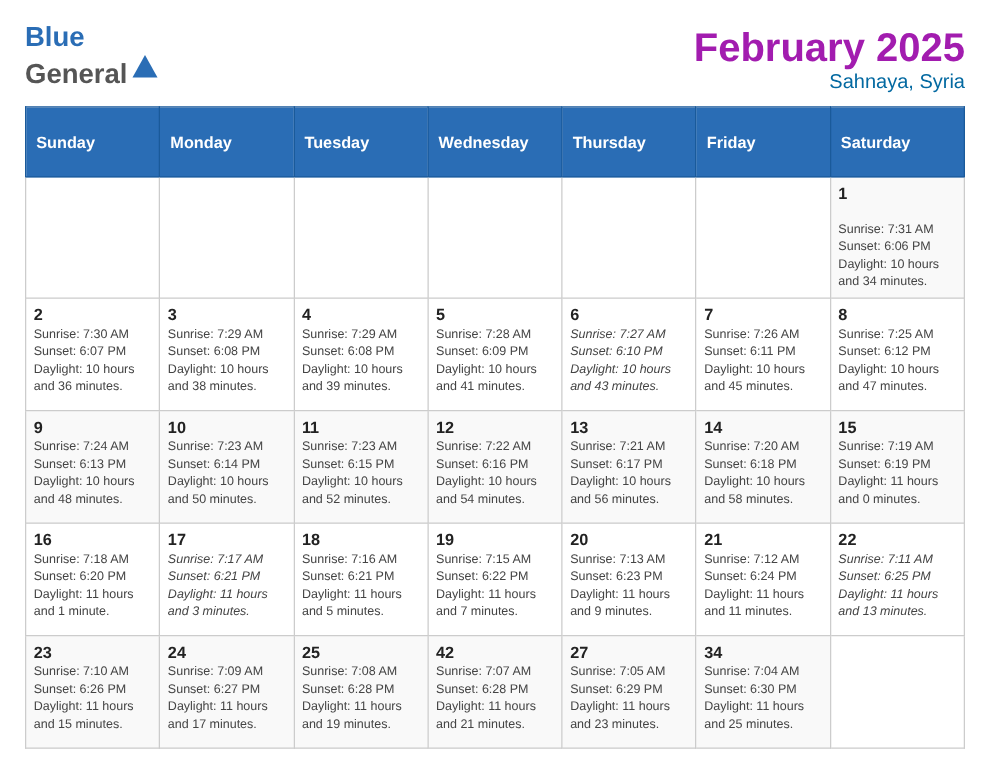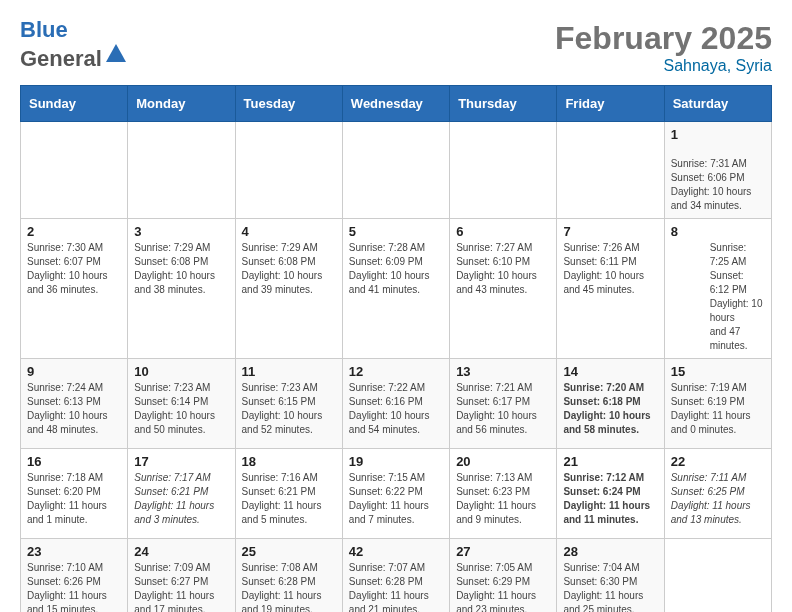--- a/index.html
+++ b/index.html
@@ -30,37 +30,37 @@
       width: 24px;
       height: 24px;
       margin-left: 2px;
     }
     .title-block {
       text-align: right;
     }
     .calendar-title {
       font-size: 32px;
       font-weight: bold;
-      color: #737373;
+      color: #a21caf;
     }
     .calendar-subtitle {
       font-size: 16px;
       color: #0369a1;
     }
     table {
       width: 100%;
       border-collapse: collapse;
       table-layout: fixed;
     }
     thead th {
       background-color: #2a6db5;
       color: #fff;
       font-size: 13px;
       font-weight: bold;
-      padding: 10px 8px;
+      padding: 20px 8px;
       text-align: left;
       border: 1px solid #1a5a9a;
     }
     tbody td {
       border: 1px solid #ccc;
       vertical-align: top;
       padding: 5px 6px;
       height: 90px;
       font-size: 10.5px;
       color: #333;
@@ -158,35 +158,35 @@
         </td>
         <td>
           <div class="day-number">5</div>
           <div class="day-info" style="white-space: pre-line;">Sunrise: 7:28 AM
 Sunset: 6:09 PM
 Daylight: 10 hours
 and 41 minutes.</div>
         </td>
         <td>
           <div class="day-number">6</div>
-          <div class="day-info" style="white-space: pre-line;">Sunrise: 7:27 AM
+          <div class="day-info" style="white-space: pre-line; font-style: italic;">Sunrise: 7:27 AM
 Sunset: 6:10 PM
 Daylight: 10 hours
 and 43 minutes.</div>
         </td>
         <td>
           <div class="day-number">7</div>
           <div class="day-info" style="white-space: pre-line;">Sunrise: 7:26 AM
 Sunset: 6:11 PM
 Daylight: 10 hours
 and 45 minutes.</div>
         </td>
         <td>
           <div class="day-number">8</div>
-          <div class="day-info" style="white-space: pre-line; margin-left: 39px;">Sunrise: 7:25 AM
+          <div class="day-info" style="white-space: pre-line;">Sunrise: 7:25 AM
 Sunset: 6:12 PM
 Daylight: 10 hours
 and 47 minutes.</div>
         </td>
       </tr>
       <tr>
         <td>
           <div class="day-number">9</div>
           <div class="day-info" style="white-space: pre-line;">Sunrise: 7:24 AM
 Sunset: 6:13 PM
@@ -216,21 +216,21 @@
         </td>
         <td>
           <div class="day-number">13</div>
           <div class="day-info" style="white-space: pre-line;">Sunrise: 7:21 AM
 Sunset: 6:17 PM
 Daylight: 10 hours
 and 56 minutes.</div>
         </td>
         <td>
           <div class="day-number">14</div>
-          <div class="day-info" style="white-space: pre-line; font-weight: bold;">Sunrise: 7:20 AM
+          <div class="day-info" style="white-space: pre-line;">Sunrise: 7:20 AM
 Sunset: 6:18 PM
 Daylight: 10 hours
 and 58 minutes.</div>
         </td>
         <td>
           <div class="day-number">15</div>
           <div class="day-info" style="white-space: pre-line;">Sunrise: 7:19 AM
 Sunset: 6:19 PM
 Daylight: 11 hours
 and 0 minutes.</div>
@@ -267,21 +267,21 @@
         </td>
         <td>
           <div class="day-number">20</div>
           <div class="day-info" style="white-space: pre-line;">Sunrise: 7:13 AM
 Sunset: 6:23 PM
 Daylight: 11 hours
 and 9 minutes.</div>
         </td>
         <td>
           <div class="day-number">21</div>
-          <div class="day-info" style="white-space: pre-line; font-weight: bold;">Sunrise: 7:12 AM
+          <div class="day-info" style="white-space: pre-line;">Sunrise: 7:12 AM
 Sunset: 6:24 PM
 Daylight: 11 hours
 and 11 minutes.</div>
         </td>
         <td>
           <div class="day-number">22</div>
           <div class="day-info" style="white-space: pre-line; font-style: italic;">Sunrise: 7:11 AM
 Sunset: 6:25 PM
 Daylight: 11 hours
 and 13 minutes.</div>
@@ -317,21 +317,21 @@
 and 21 minutes.</div>
         </td>
         <td>
           <div class="day-number">27</div>
           <div class="day-info" style="white-space: pre-line;">Sunrise: 7:05 AM
 Sunset: 6:29 PM
 Daylight: 11 hours
 and 23 minutes.</div>
         </td>
         <td>
-          <div class="day-number">28</div>
+          <div class="day-number">34</div>
           <div class="day-info" style="white-space: pre-line;">Sunrise: 7:04 AM
 Sunset: 6:30 PM
 Daylight: 11 hours
 and 25 minutes.</div>
         </td>
         <td class="empty-cell"></td>
       </tr>
     </tbody>
 </table>
 

